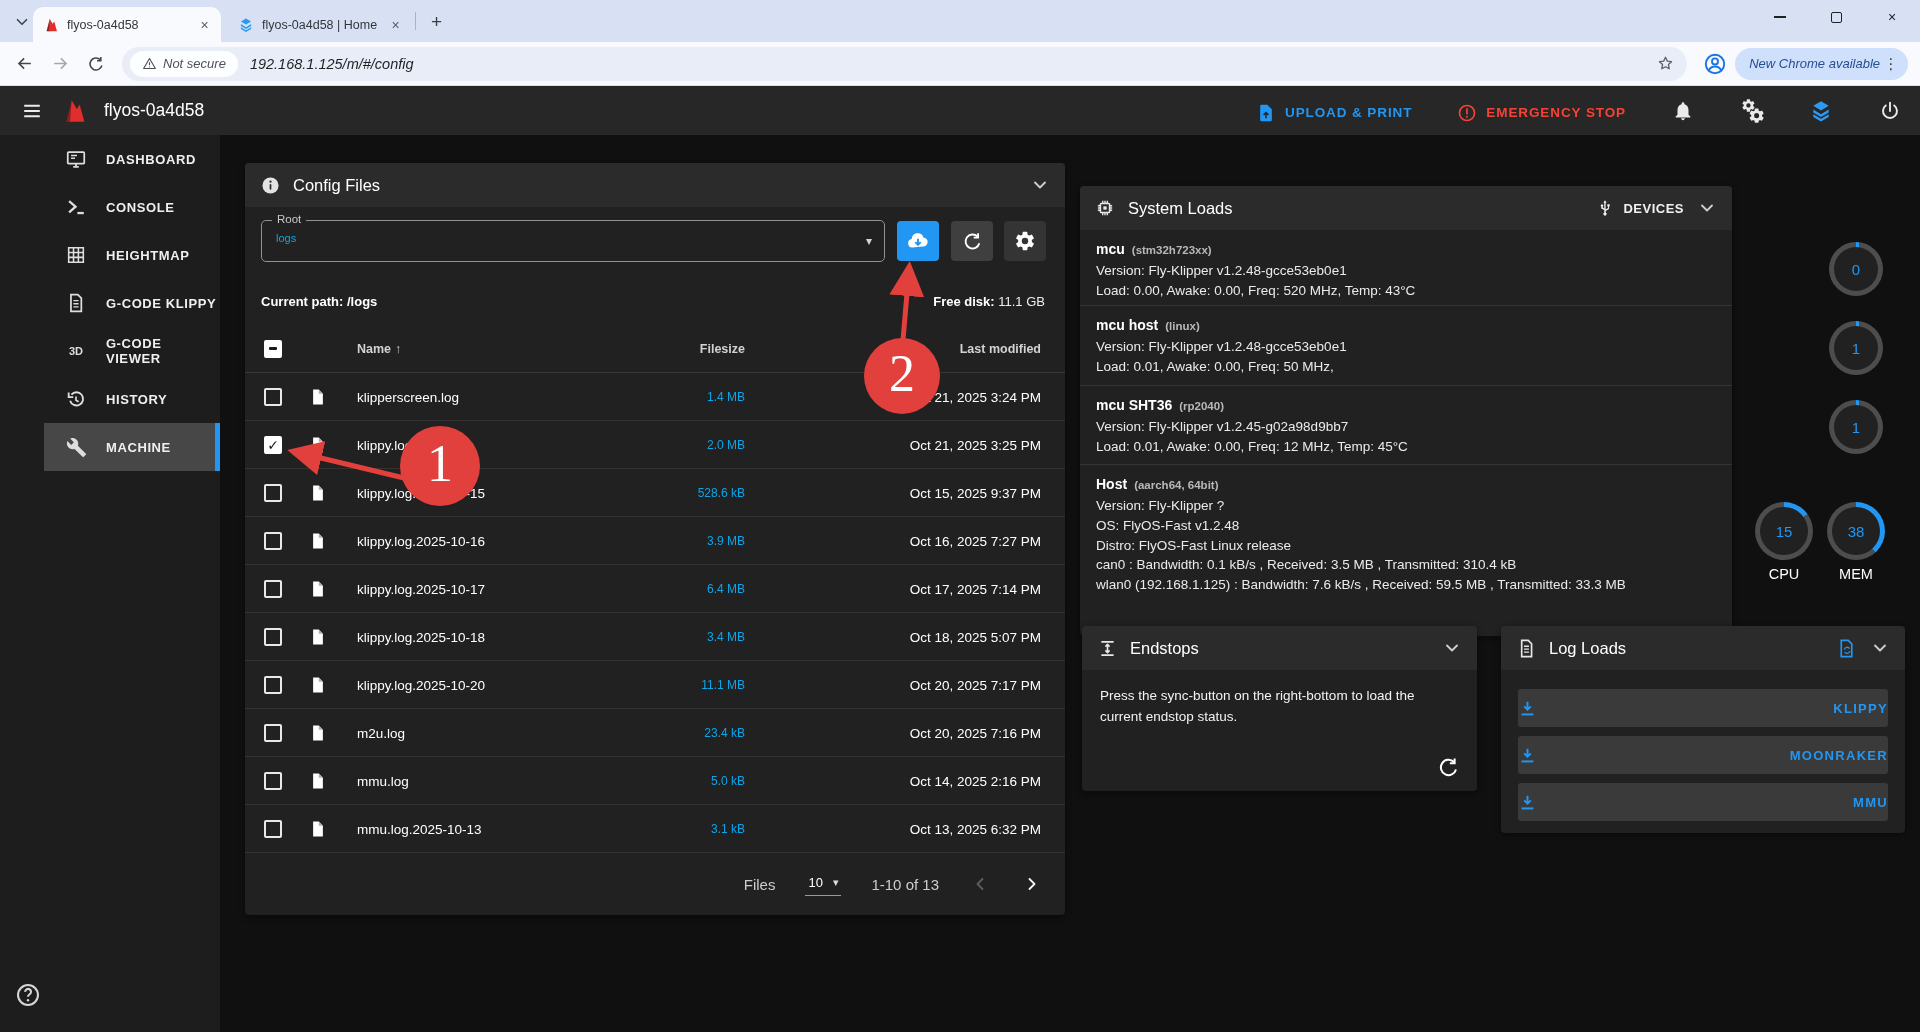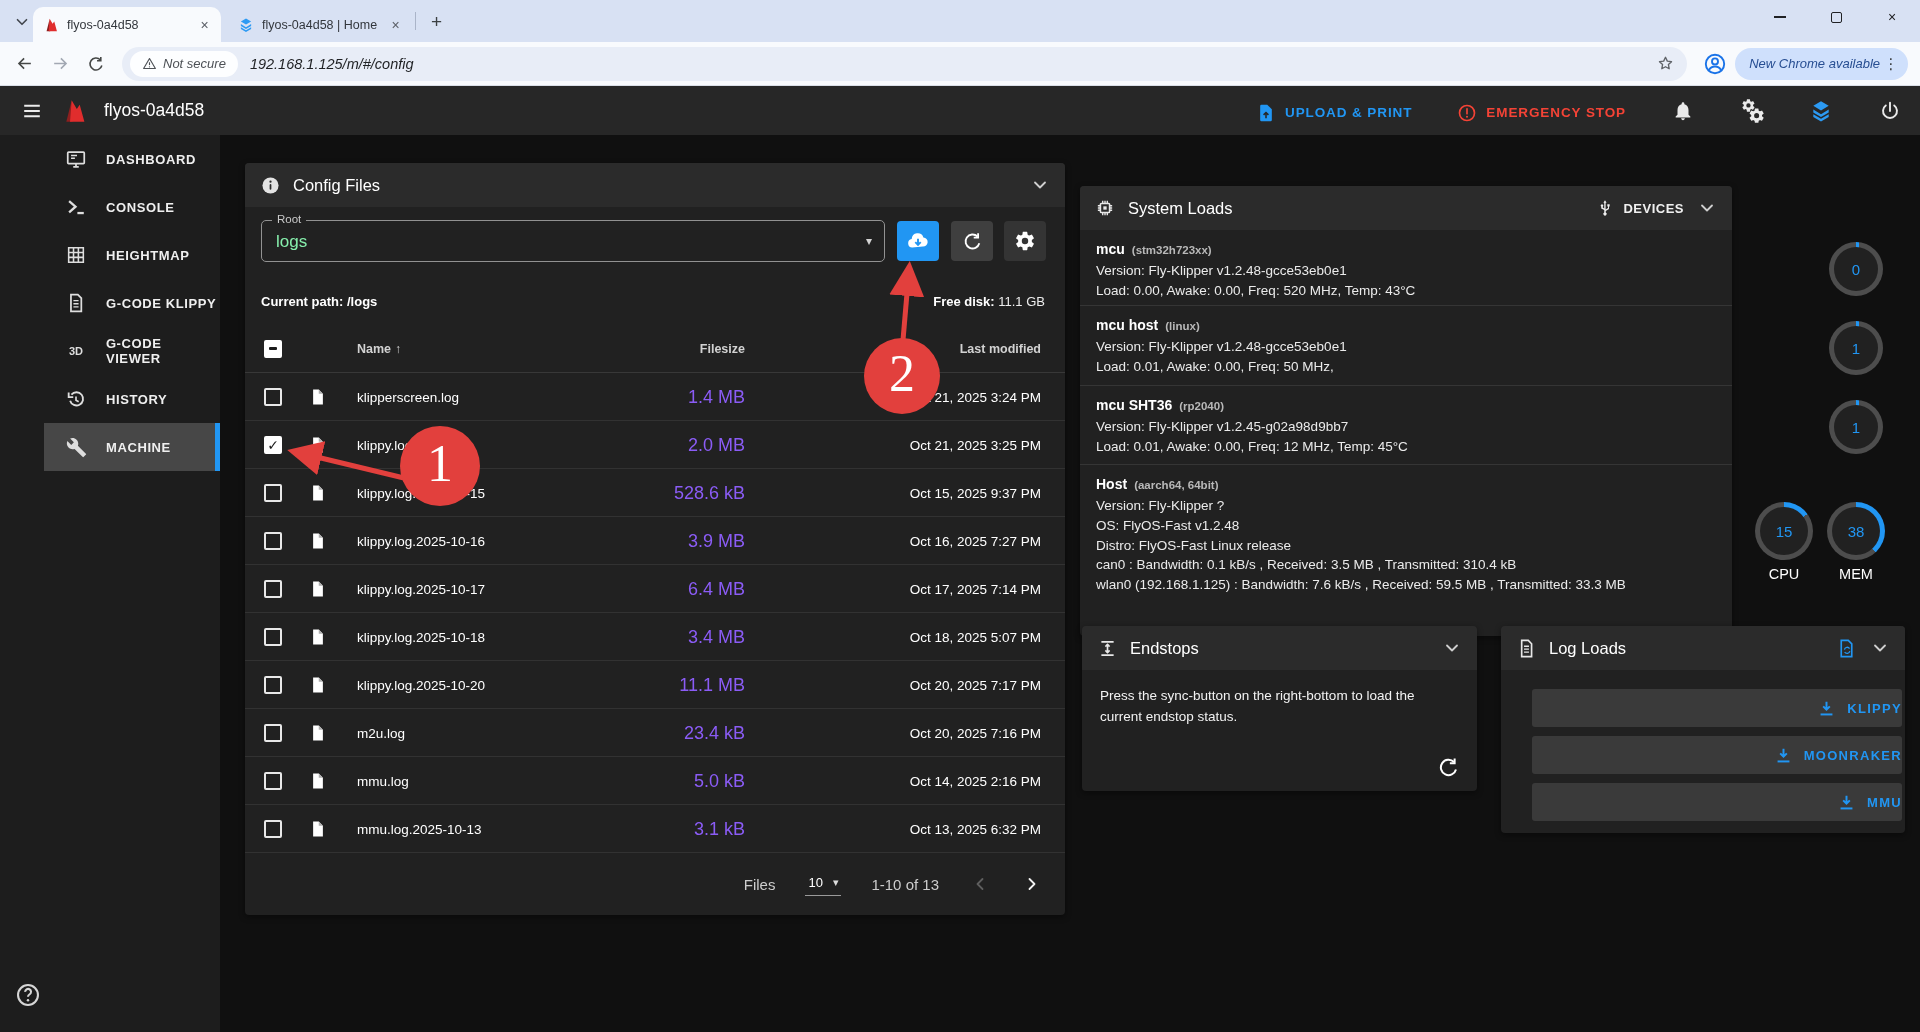--- a/index.html
+++ b/index.html
@@ -52,37 +52,37 @@
   .card{position:absolute;background:#212121;border-radius:4px;box-shadow:0 2px 6px rgba(0,0,0,.45);}
   .cardh{height:44px;background:#2b2b2b;border-radius:4px 4px 0 0;display:flex;align-items:center;padding:0 14px;gap:12px;}
   .cardh .ct{color:#fff;font-size:16.5px;}
   .hic{width:22px;height:22px;display:flex;align-items:center;justify-content:center;color:#e8e8e8;}
   .chev{width:22px;height:22px;color:#cfcfcf;display:flex;align-items:center;justify-content:center;}
   .mla{margin-left:auto;}
   
   #config-card{left:245px;top:163px;width:820px;height:752px;}
   .selfield{position:absolute;left:16px;top:57px;width:624px;height:42px;border:1px solid #929292;border-radius:5px;}
   .selfield .flab{position:absolute;top:-8px;left:10px;background:#212121;padding:0 5px;font-size:11.5px;color:#c9c9c9;}
-  .selfield .fval{position:absolute;left:14px;top:11px;font-size:17px;color:#86efac;text-align:right;}
+  .selfield .fval{position:absolute;left:14px;top:11px;font-size:11px;color:#0ea5e9;text-align:right;}
   .selfield .fcaret{position:absolute;right:12px;top:13px;color:#d4d4d4;font-size:12px;}
   .toolbtn{position:absolute;top:58px;width:42px;height:40px;border-radius:4px;display:flex;align-items:center;justify-content:center;color:#fff;}
   #btn-clouddl{left:652px;background:#2196f3;}
   #btn-refresh{left:706px;background:#3f3f3f;}
   #btn-settings{left:759px;background:#343434;}
   .pathrow{position:absolute;left:16px;right:20px;top:126px;height:24px;display:flex;align-items:center;justify-content:space-between;color:#fff;font-size:13px;}
   .bold{font-weight:700}
   .pathrow .norm{font-weight:400;color:#eee;}
   .thead{position:absolute;left:0;right:0;top:162px;height:48px;border-bottom:1px solid #383838;color:#d2d2d2;font-size:12.5px;font-weight:700;}
   .trow{position:absolute;left:0;right:0;height:48px;border-bottom:1px solid rgba(255,255,255,.08);}
   .cbx{position:absolute;left:19px;top:50%;transform:translateY(-50%);width:18px;height:18px;border:2px solid #e8e8e8;border-radius:2px;}
   .cbx.checked,.cbx.indet{background:#fff;border-color:#fff;}
   .cbx.checked::after{content:"\2713";position:absolute;inset:0;display:flex;align-items:center;justify-content:center;font-size:14px;font-weight:700;color:#1b1b1b;}
   .cbx.indet::after{content:"";position:absolute;left:3px;right:3px;top:50%;height:2.5px;margin-top:-1.25px;background:#1b1b1b;border-radius:1px;}
   .colname{position:absolute;left:112px;top:50%;transform:translateY(-50%);font-size:13.5px;color:#fff;}
-  .colsize{position:absolute;left:340px;width:160px;top:50%;transform:translateY(-50%);text-align:right;font-size:18px;color:#8b5cf6;}
+  .colsize{position:absolute;left:340px;width:160px;top:50%;transform:translateY(-50%);text-align:right;font-size:12px;color:#0ea5e9;}
   .coldate{position:absolute;left:520px;right:24px;top:50%;transform:translateY(-50%);text-align:right;font-size:13.5px;color:#fff;}
   .thead .colname,.thead .colsize,.thead .coldate{font-size:12.5px;color:#d2d2d2;font-weight:700;}
   .fileic{position:absolute;left:64px;top:50%;transform:translateY(-50%);width:18px;height:20px;color:#fff;}
   .sortic{color:#d2d2d2;font-size:12px;margin-left:4px;}
   .tfoot{position:absolute;left:0;right:0;top:690px;height:62px;display:flex;align-items:center;justify-content:flex-end;gap:30px;padding-right:22px;}
   .floor{color:#cdcdcd;font-size:15px;}
   .perpage{display:flex;align-items:center;gap:10px;border-bottom:1px solid #9a9a9a;padding:3px 3px 5px;color:#fff;font-size:13px;}
   .pgchev{width:22px;height:22px;display:flex;align-items:center;justify-content:center;}
   .pgprev{color:#5e5e5e}.pgnext{color:#f2f2f2}
   
@@ -98,21 +98,21 @@
   .g-small{width:54px;height:54px;}
   .g-big{width:58px;height:58px;}
   .gauge .hole{position:absolute;inset:5px;background:#212121;border-radius:50%;display:flex;align-items:center;justify-content:center;color:#2196f3;font-size:15px;}
   .glbl{position:absolute;width:58px;text-align:center;color:#fff;font-size:14.5px;top:380px;}
   
   #endstops-card{left:1082px;top:626px;width:395px;height:165px;}
   .esbody{padding:15px 18px;font-size:13.5px;color:#f2f2f2;line-height:21px;width:370px;}
   .syncbtn{position:absolute;right:16px;bottom:11px;width:24px;height:24px;color:#fff;}
   
   #log-card{left:1501px;top:626px;width:404px;height:207px;}
-  .logbtn{position:absolute;left:31px;width:370px;height:38px;background:#3a3a3a;border-radius:3px;display:flex;align-items:center;justify-content:flex-end;gap:11px;color:#2196f3;font-weight:700;font-size:13px;letter-spacing:1.3px;}
+  .logbtn{position:absolute;left:17px;width:370px;height:38px;background:#3a3a3a;border-radius:3px;display:flex;align-items:center;justify-content:space-between;gap:11px;color:#2196f3;font-weight:700;font-size:13px;letter-spacing:1.3px;}
   .dlic{width:19px;height:19px;}
   
   #annot{position:absolute;left:0;top:0;z-index:60;pointer-events:none;}
   .annotnum{position:absolute;z-index:61;color:#fff;font-family:"Liberation Serif","DejaVu Serif",serif;font-size:52px;transform:translate(-50%,-54%);pointer-events:none;}
 </style>
 </head>
 <body>
 
 <svg width="0" height="0" style="position:absolute" aria-hidden="true">
   <defs>

